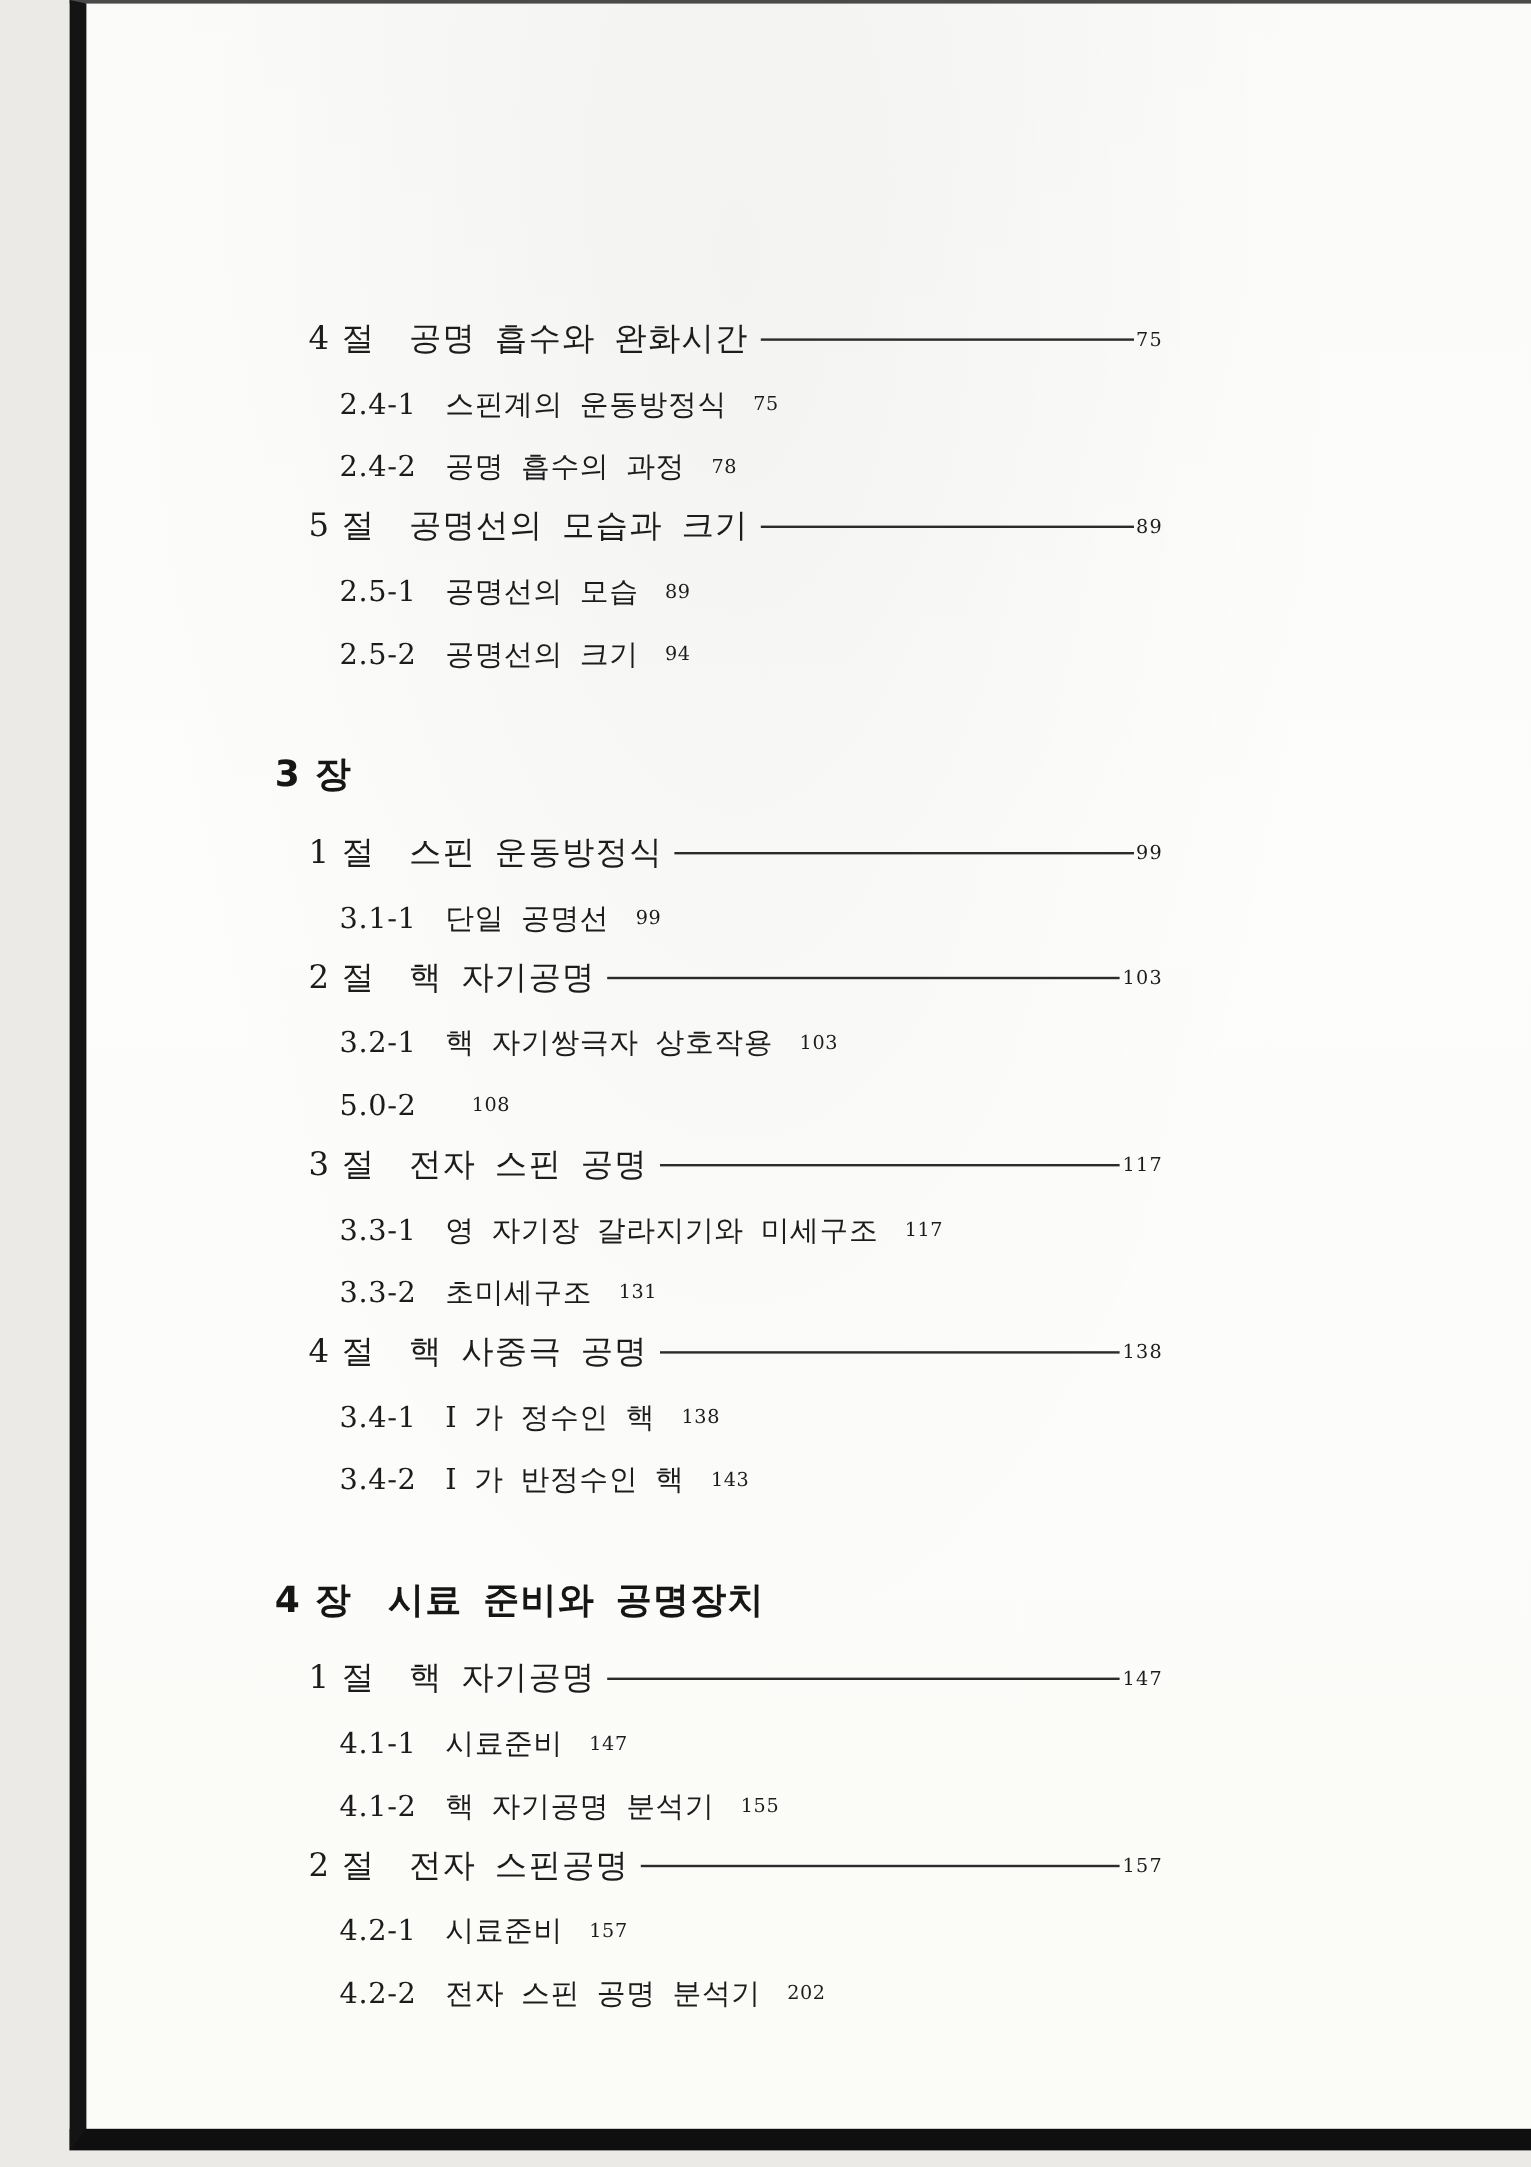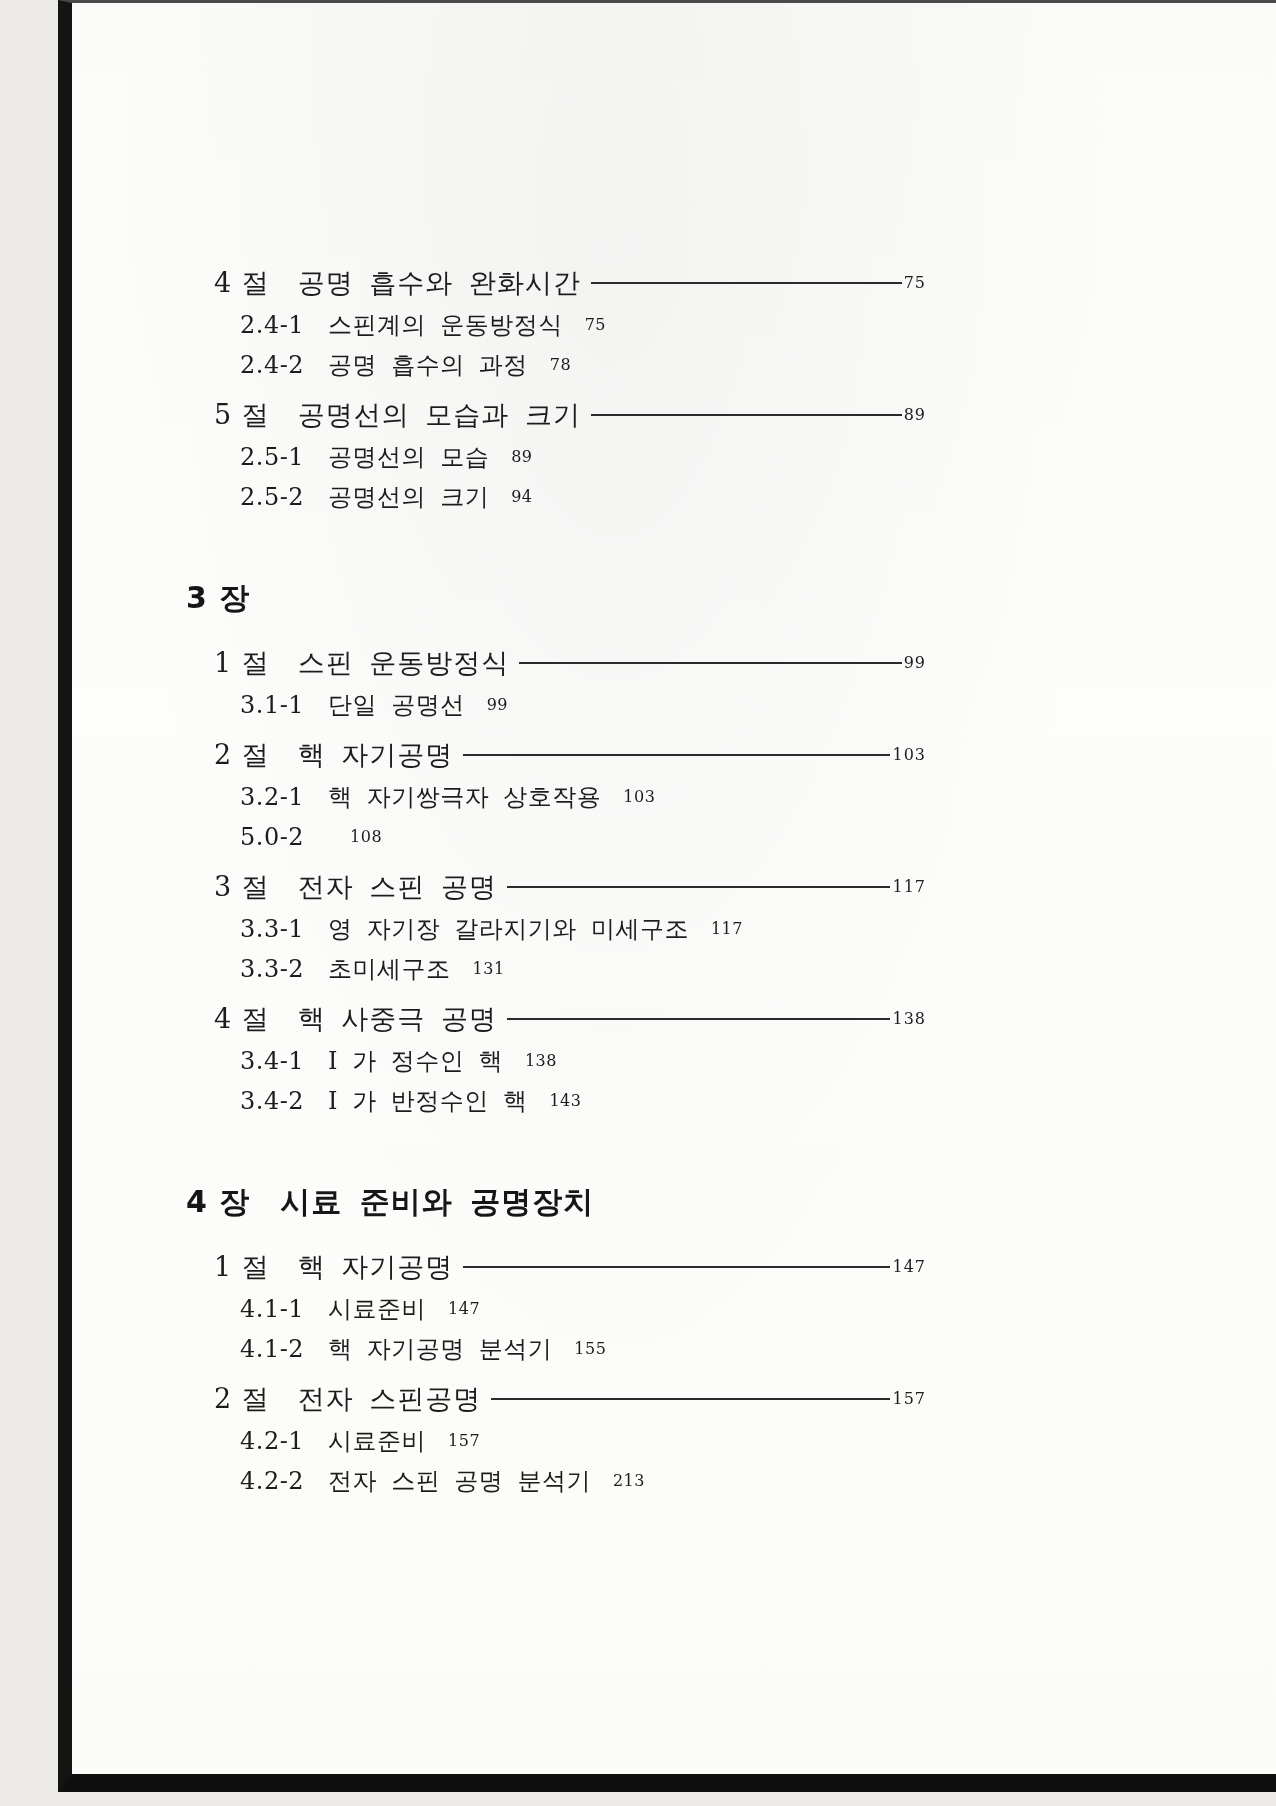--- a/index.html
+++ b/index.html
@@ -12,35 +12,37 @@
   .scan-page{
     position:absolute;left:58px;top:0;right:0;bottom:14px;
     background:#fcfcfa;
     background-image:
       radial-gradient(ellipse at 45% 12%, rgba(0,0,0,0.035), rgba(0,0,0,0) 55%),
       linear-gradient(180deg, #fbfbf9 0%, #fdfdfc 40%, #fbfbf8 100%);
     border-left:14px solid #141414;
     border-bottom:18px solid #0f0f0f;
     border-top:3px solid #4a4a4a;
     box-sizing:border-box;
+    padding-left:43px;
   }
   .toc{
     padding:250px 0 0 142px;
     width:712px;
     color:#1c1c1c;
   }
   .row{display:flex;align-items:center;}
   .row.section{
     font-size:27px;line-height:44px;margin-top:8px;
     letter-spacing:1px;
   }
   .row.sub{
     font-size:24px;line-height:40px;
     padding-left:26px;
     letter-spacing:0.5px;
+    margin-top:12px;
   }
   .row.chapter{
     font-family:"DejaVu Sans","Liberation Sans",sans-serif;
     font-weight:bold;font-size:30px;line-height:46px;
     margin-top:58px;margin-bottom:20px;
     margin-left:-28px;
     letter-spacing:1px;color:#161616;
   }
   .lbl{white-space:nowrap;margin-right:28px;}
   .sub .lbl{margin-right:24px;font-family:"DejaVu Serif","Liberation Serif",serif;}
@@ -184,16 +186,16 @@
         <span class="pg">157</span>
       </div>
       <div class="row sub">
         <span class="lbl">4.2-1</span>
         <span class="ttl">시료준비</span>
         <span class="pg">157</span>
       </div>
       <div class="row sub">
         <span class="lbl">4.2-2</span>
         <span class="ttl">전자 스핀 공명 분석기</span>
-        <span class="pg">213</span>
+        <span class="pg">202</span>
       </div>
     </div>
 </div>
 
 </body></html>

